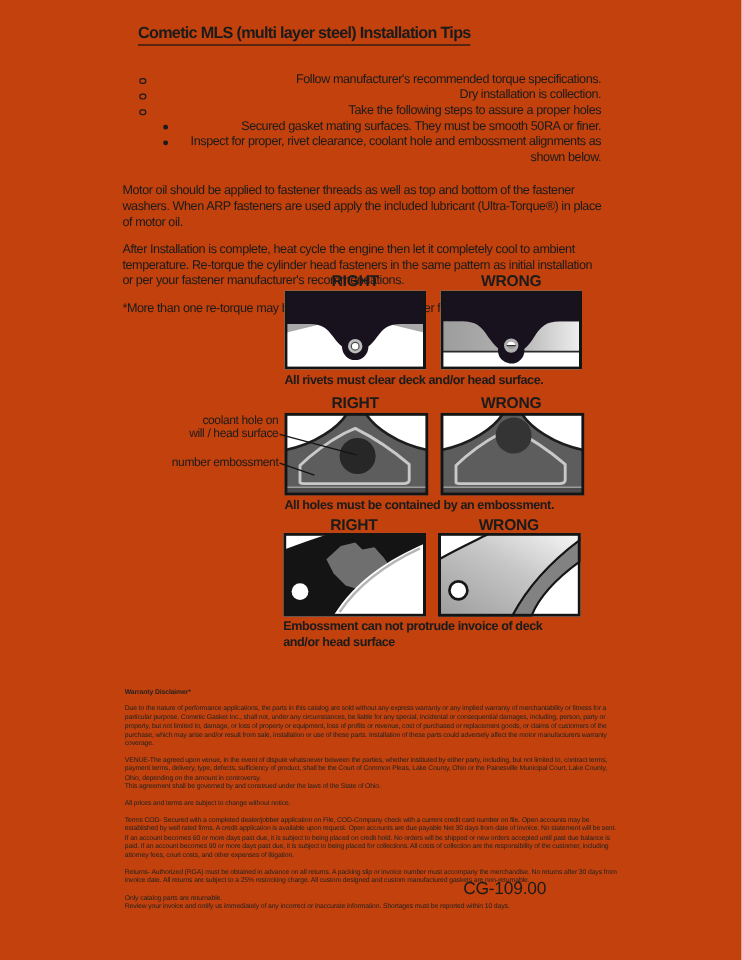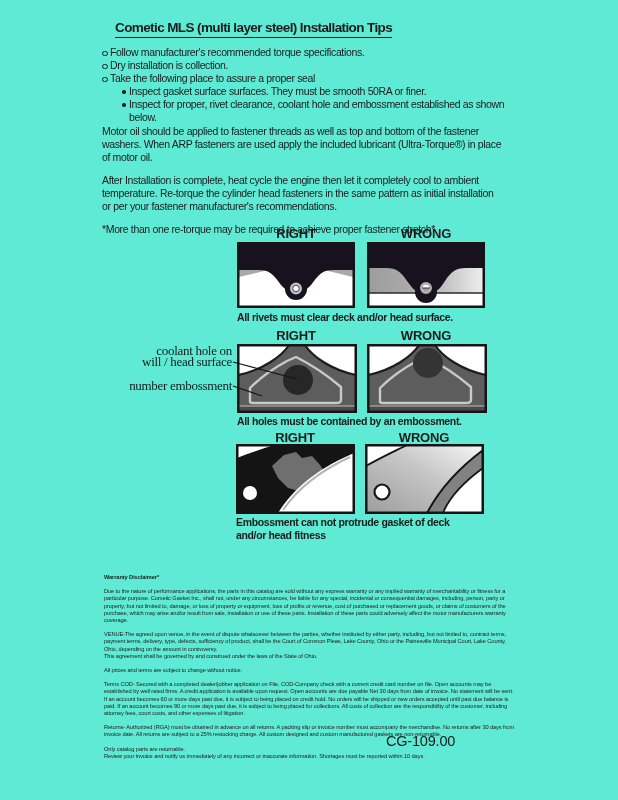--- a/index.html
+++ b/index.html
@@ -1,44 +1,44 @@
 <!DOCTYPE html>
 <html><head>
 <meta charset="utf-8">
 <style>
   html,body { margin:0; padding:0; background:#ffffff; }
   .page {
-    position:relative; width:618px; height:800px; background:#5eead4;
+    position:relative; width:618px; height:800px; background:#c2410c;
     font-family:"Liberation Sans","DejaVu Sans",sans-serif; color:#1b1b1b; overflow:hidden;
   }
   
   .text-top { position:absolute; left:100px; top:20px; width:416px;
               font-size:10.5px; letter-spacing:-0.35px; line-height:13px; }
   .doc-title { display:inline-block; margin:0 0 7px 15px; font-weight:bold;
                font-size:13.5px; letter-spacing:-0.6px; line-height:16px;
                border-bottom:1.8px solid #141414; padding-bottom:1px; }
-  ul.bullets { list-style:none; margin:1px; padding:0; }
+  ul.bullets { list-style:none; margin:15px; padding:0;text-align:right; }
   li.l1 { position:relative; padding-left:9px; }
   li.l1::before { content:""; position:absolute; left:1px; top:4.5px; width:3.6px; height:3.6px;
                   border:1px solid #1b1b1b; border-radius:50%; }
   li.l2 { position:relative; padding-left:28px; }
   li.l2::before { content:""; position:absolute; left:21px; top:5px; width:3.6px; height:3.6px;
                   background:#1b1b1b; border-radius:50%; }
   .diesel-heading { font-weight:bold; font-size:12.5px; letter-spacing:-0.5px; margin:10px 0 6px 2px; }
   .para { margin:0 12px 10px 2px; }
   .note { margin:2px 0 0 2px; }
   
   .fig { position:absolute; left:0; width:556px; height:120px; }
   .fig-label { position:absolute; top:0; width:118px; text-align:center;
                font-weight:bold; font-size:13px; letter-spacing:-0.2px; }
   .fig svg.box { position:absolute; display:block; }
   .fig-caption { position:absolute; font-weight:600; font-size:10.5px;
                  letter-spacing:-0.35px; line-height:12.5px; }
   .side-label { position:absolute; left:95px; width:137px; text-align:right;
-                font-size:13px; letter-spacing:-0.3px; line-height:11px;font-family:Liberation Serif, serif; }
+                font-size:10px; letter-spacing:-0.3px; line-height:11px; }
   .leader { position:absolute; left:0; top:0; }
   
   .warranty { position:absolute; left:104px; top:574px; width:413px;
               font-size:5.7px; letter-spacing:-0.1px; line-height:7.2px; color:#222; }
   .warranty .w-heading { font-weight:bold; margin:0 0 7px 0; }
   .warranty p { margin:0 0 7px 0; }
   .warranty p.tight { margin:0; }
   
   .footer-code { position:absolute; left:386px; top:733px; font-size:14.5px;
                  letter-spacing:-0.2px; color:#1b1b1b; }
@@ -46,23 +46,23 @@
 </head>
 <body>
 
 <div class="page">
 
   <div class="text-top">
     <div><span class="doc-title">Cometic MLS (multi layer steel) Installation Tips</span></div>
     <ul class="bullets">
       <li class="l1">Follow manufacturer's recommended torque specifications.</li>
       <li class="l1">Dry installation is collection.</li>
-      <li class="l1">Take the following place to assure a proper seal</li>
-      <li class="l2">Inspect gasket surface surfaces.  They must be smooth 50RA or finer.</li>
-      <li class="l2">Inspect for proper, rivet clearance, coolant hole and embossment established as shown below.</li>
+      <li class="l1">Take the following steps to assure a proper holes</li>
+      <li class="l2">Secured gasket mating surfaces.  They must be smooth 50RA or finer.</li>
+      <li class="l2">Inspect for proper, rivet clearance, coolant hole and embossment alignments as shown below.</li>
     </ul>
     <p class="para">Motor oil should be applied to fastener threads as well as top and bottom of the fastener washers. When ARP fasteners are used apply the included lubricant (Ultra-Torque®) in place of motor oil.</p>
     <p class="para">After Installation is complete, heat cycle the engine then let it completely cool to ambient temperature. Re-torque the cylinder head fasteners in the same pattern as initial installation or per your fastener manufacturer's recommendations.</p>
     <p class="note">*More than one re-torque may be required to achieve proper fastener stretch*</p>
   </div>
 
   <div class="fig" style="top:226px;">
     <div class="fig-label" style="left:237px;">RIGHT</div>
     <div class="fig-label" style="left:367px;">WRONG</div>
 
@@ -167,22 +167,22 @@
         </linearGradient>
       </defs>
       <rect x="0" y="0" width="119" height="70" fill="#ffffff"></rect>
       <path d="M118,6 L118,24 C96,40 84,54 78,69 L62,69 C74,46 94,24 118,6 Z" fill="#828282" stroke="#161616" stroke-width="1.8"></path>
       <path d="M1,22 C15,14 28,8 42,1 L118,1 L118,6 C94,24 74,46 62,69 L1,69 Z" fill="url(#g3)" stroke="#161616" stroke-width="1.8"></path>
       <circle cx="17" cy="48" r="7.5" fill="#ffffff" stroke="#161616" stroke-width="2.2"></circle>
       <rect x="1.25" y="1.25" width="116.5" height="67.5" fill="none" stroke="#141414" stroke-width="2.5"></rect>
     </svg>
 
     <div class="fig-caption" style="left:236px; top:86px; width:300px;">
-      <span>Embossment can not protrude gasket of deck</span><br>
-      <span>and/or head fitness</span>
+      <span>Embossment can not protrude invoice of deck</span><br>
+      <span>and/or head surface</span>
     </div>
   </div>
 
   <div class="warranty">
     <div class="w-heading">Warranty Disclaimer*</div>
     <p>Due to the nature of performance applications, the parts in this catalog are sold without any express warranty or any implied warranty of merchantability or fitness for a particular purpose.  Cometic Gasket Inc., shall not, under any circumstances, be liable for any special, incidental or consequential damages, including, person, party or property, but not limited to, damage, or loss of property or equipment, loss of profits or revenue, cost of purchased or replacement goods, or claims of customers of the purchase, which may arise and/or result from sale, installation or use of these parts.  Installation of these parts could adversely affect the motor manufacturers warranty coverage.</p>
     <p class="tight">VENUE-The agreed upon venue, in the event of dispute whatsoever between the parties, whether instituted by either party, including, but not limited to, contract terms, payment terms, delivery, type, defects, sufficiency of product, shall be the Court of Common Pleas, Lake County, Ohio or the Painesville Municipal Court, Lake County, Ohio, depending on the amount in controversy.</p>
     <p>This agreement shall be governed by and construed under the laws of the State of Ohio.</p>
     <p>All prices and terms are subject to change without notice.</p>
     <p>Terms COD- Secured with a completed dealer/jobber application on File, COD-Company check with a current credit card number on file.  Open accounts may be established by well rated firms.  A credit application is available upon request.  Open accounts are due payable Net 30 days from date of invoice.  No statement will be sent.  If an account becomes 60 or more days past due, it is subject to being placed on credit hold.  No orders will be shipped or new orders accepted until past due balance is paid.  If an account becomes 90 or more days past due, it is subject to being placed for collections.  All costs of collection are the responsibility of the customer, including attorney fees, court costs, and other expenses of litigation.</p>

